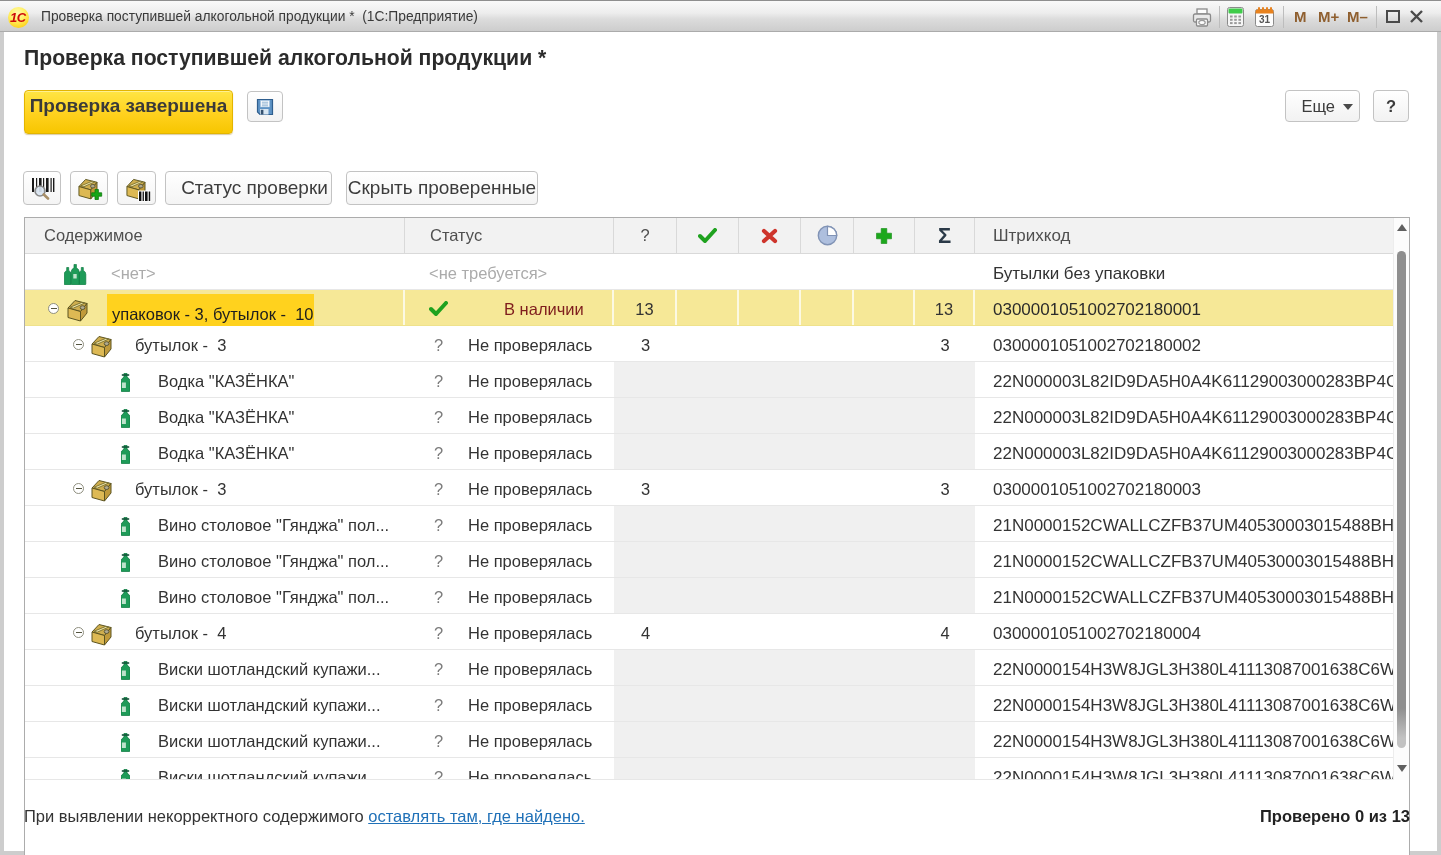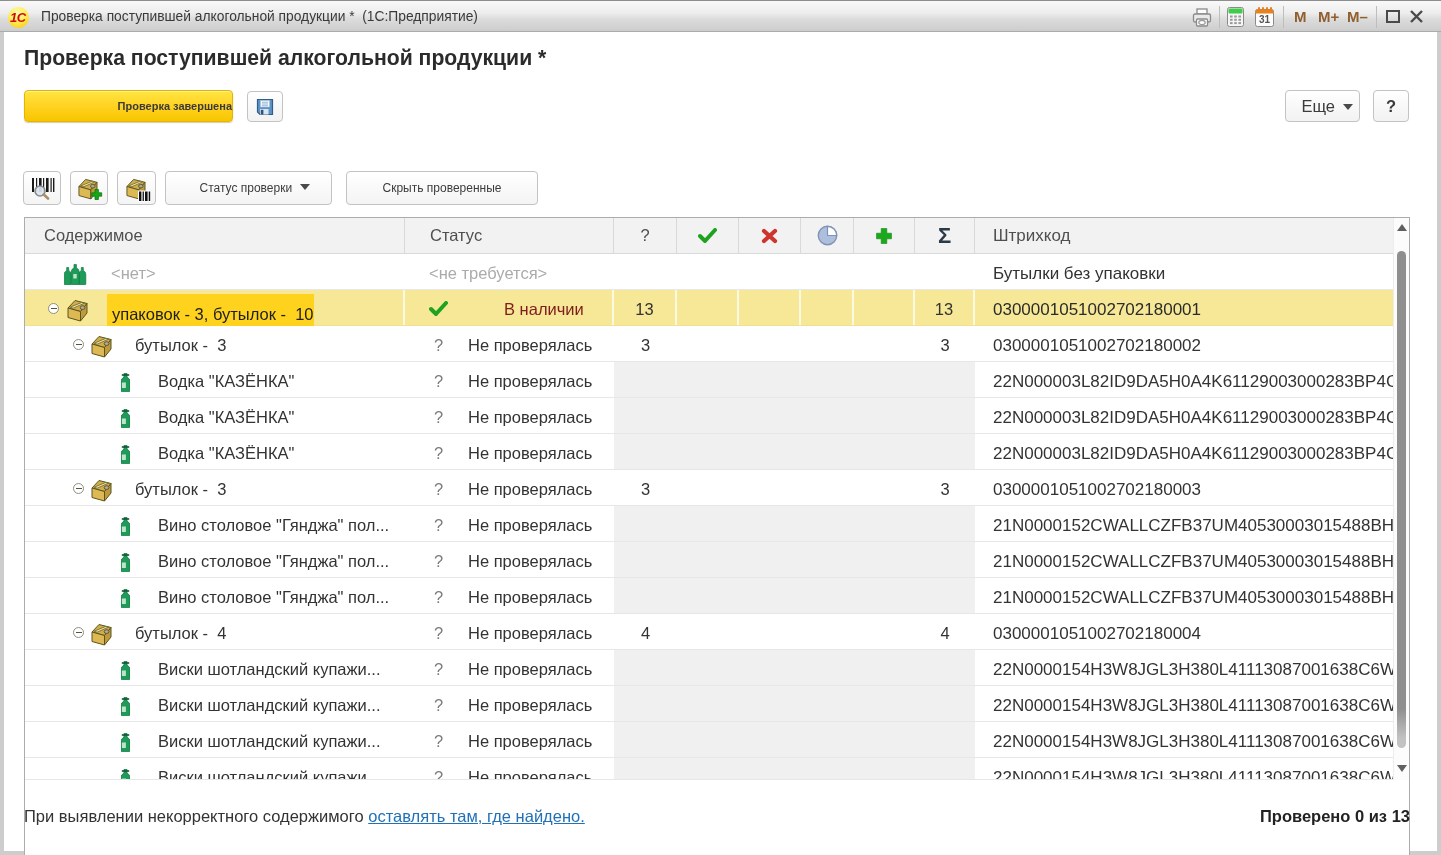--- a/index.html
+++ b/index.html
@@ -11,29 +11,29 @@
   border-top:1px solid #8E8E8E; border-bottom:1px solid #ABABAB; }
 #logo { position:absolute; left:8px; top:6px; width:21px; height:21px; border-radius:50%;
   background:radial-gradient(circle at 45% 30%, #FFFBB0 0%, #FFF066 40%, #FFD92E 70%, #F7C400 100%); }
 #logo span { position:absolute; left:2px; top:3px; font-size:13px; font-weight:bold; color:#CE0A0A; font-style:italic; letter-spacing:-0.5px; }
 #wtitle { position:absolute; left:41px; top:8px; font-size:13.8px; color:#3A3A3A; }
 .tsep { position:absolute; top:5px; width:1px; height:22px; background:#BDBDBD; }
 .mbtn { position:absolute; top:7px; font-size:15px; font-weight:bold; color:#8F5F2F; }
 #content { position:absolute; left:4px; top:32px; width:1433px; height:819px; background:#fff; }
 h1 { position:absolute; left:20px; top:14px; font-size:21.2px; font-weight:bold; color:#2B2B2B; }
 .btn { position:absolute; border:1px solid #C3C3C3; border-radius:4px; background:linear-gradient(#FFFFFF, #F2F2F2); font-size:16.5px; color:#3C3C3C; text-align:center; }
-#btnYellow { position:absolute; left:20px; top:58px; width:209px; height:32px; border:1px solid #E3B500; border-radius:4px;
+#btnYellow { position:absolute; left:20px; top:58px; width:209px; height:44px; border:1px solid #E3B500; border-radius:4px;
   background:linear-gradient(#FFE544, #FFD11E 55%, #F7C600); box-shadow:inset 0 1px 0 #FFF08F, 0 1px 1px rgba(150,110,0,0.35);
-  font-size:11px; font-weight:bold; color:#3A3A3A; text-align:right; line-height:30px; }
+  font-size:19px; font-weight:bold; color:#3A3A3A; text-align:center; line-height:30px; }
 #btnSave { left:243px; top:59px; width:36px; height:31px; line-height:29px; }
 #btnMore { left:1281px; top:58px; width:75px; height:32px; line-height:30px; padding-left:9px; }
 #btnHelp { left:1369px; top:58px; width:36px; height:32px; line-height:30px; }
 #docline { position:absolute; left:18px; top:106px; font-size:16.4px; color:#4D4D4D; }
 #docline a { color:#2071B8; text-decoration:underline; }
-.tbtn { position:absolute; top:139px; height:34px; border:1px solid #C3C3C3; border-radius:4px; background:linear-gradient(#FFFFFF, #F4F4F4); font-size:12px; color:#3C3C3C; text-align:center; line-height:32px; }
+.tbtn { position:absolute; top:139px; height:34px; border:1px solid #C3C3C3; border-radius:4px; background:linear-gradient(#FFFFFF, #F4F4F4); font-size:19px; color:#3C3C3C; text-align:center; line-height:32px; }
 
 #tbl { position:absolute; left:20px; top:185px; width:1386px; height:748px; border:1px solid #ACACAC; background:#fff; }
 .hdr { position:absolute; left:0; top:0; width:1368px; height:36px; background:#F2F2F2; display:flex; font-size:16.5px; color:#4F4F4F; }
 .hdr > div { border-right:1px solid #D9D9D9; border-bottom:1px solid #D9D9D9; height:36px; display:flex; align-items:center; }
 .row { position:absolute; width:1368px; height:36px; display:flex; font-size:16.5px; color:#333; border-bottom:1px solid #E7E7E7; background:#fff; }
 .row > div { height:35px; position:relative; display:flex; align-items:center; padding-top:4px; }
 .c1 { width:380px; } .c2 { width:209px; } .c3 { width:63px; justify-content:center; }
 .c4 { width:62px; justify-content:center; } .c5 { width:62px; justify-content:center; }
 .c6 { width:53px; justify-content:center; } .c7 { width:61px; justify-content:center; }
 .c8 { width:60px; justify-content:center; } .c9 { width:418px; }

